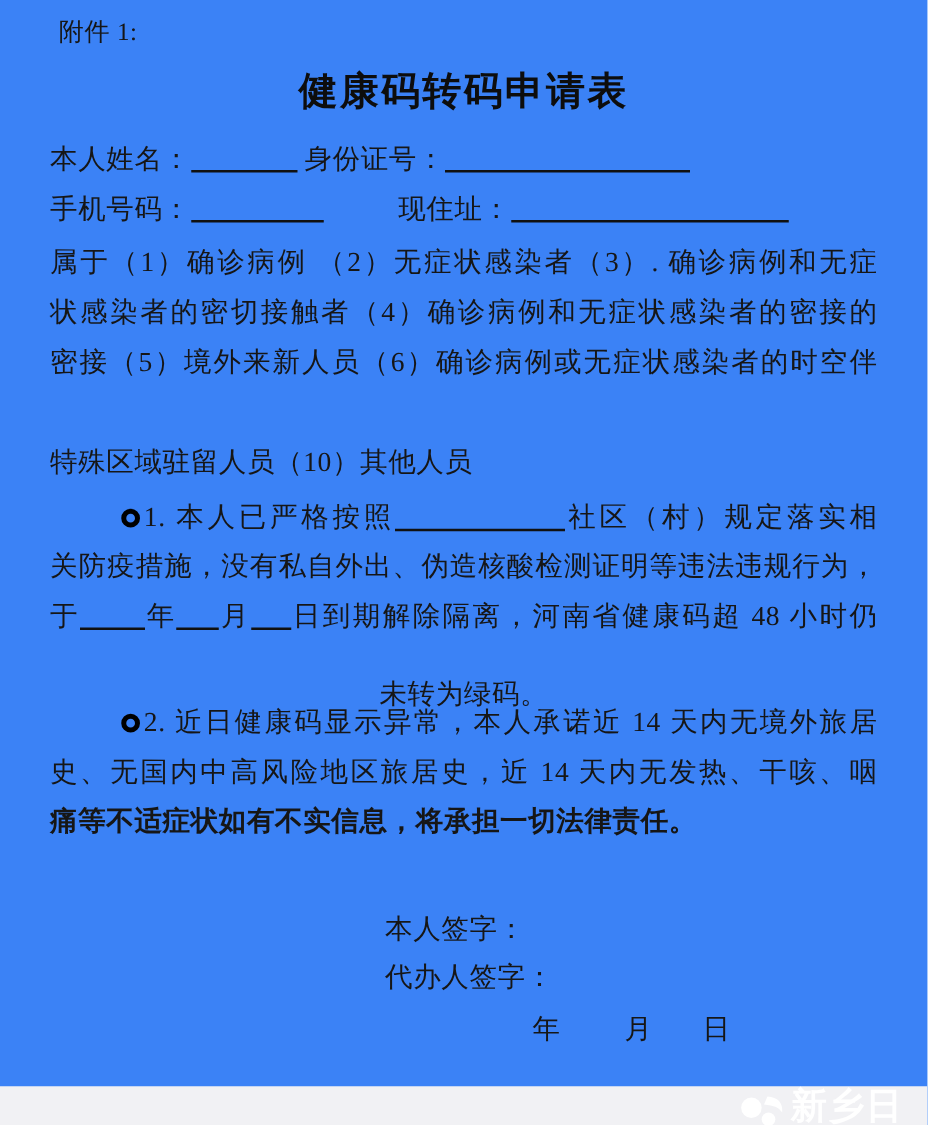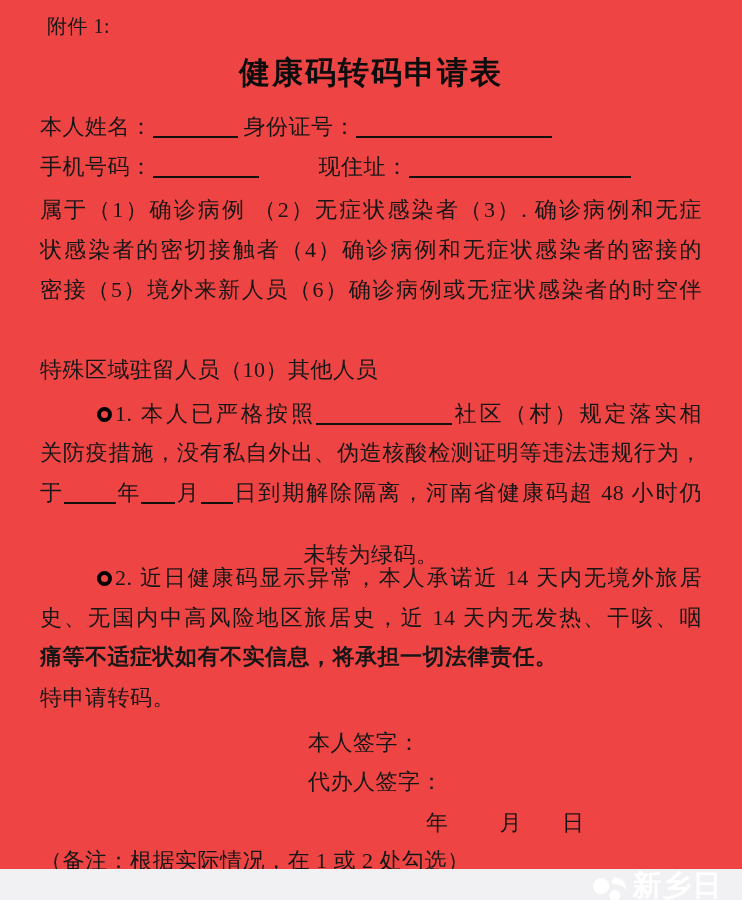--- a/index.html
+++ b/index.html
@@ -1,17 +1,17 @@
 <!DOCTYPE html>
 <html><head>
 <meta charset="utf-8">
 <style>
   html,body { margin:0; padding:0; background:#ffffff; }
   .page {
-    position:relative; width:742px; height:900px; background:#ef4444;
+    position:relative; width:742px; height:900px; background:#3b82f6;
     overflow:hidden; color:#161616;
     font-family:"Liberation Serif","DejaVu Serif",serif;
   }
   .line {
     position:absolute; left:40px; width:662px;
     font-size:22px; line-height:27px; letter-spacing:0.5px;
     white-space:nowrap;
   }
   .j { text-align:justify; text-align-last:justify; }
   .attach { top:13px; left:47px; font-size:20px; }
@@ -97,30 +97,28 @@
     <span>于</span><span class="bl w52"></span><span>年</span><span class="bl w34"></span><span>月</span><span class="bl w32"></span><span>日到期解除隔离，河南省健康码超 48 小时仍</span>
   </div>
   <div class="line i1l4">未转为绿码。</div>
 
   <div class="line j i2l1">
     <span class="bullet"></span><span>2.</span> <span>近日健康码显示异常，本人承诺近 14 天内无境外旅居</span>
   </div>
   <div class="line j i2l2">史、无国内中高风险地区旅居史，近 14 天内无发热、干咳、咽</div>
   <div class="line i2l3">痛等不适症状如有不实信息，将承担一切法律责任。</div>
 
-  <div class="line closing">特申请转码。</div>
 
   <div class="line sig1">本人签字：</div>
   <div class="line sig2">代办人签字：</div>
 
   <div class="line dateline">
     <span>年</span><span class="m-month">月</span><span class="m-day">日</span>
   </div>
 
-  <div class="line note">（备注：根据实际情况，在 1 或 2 处勾选）</div>
 
   <div class="strip"></div>
 
   <div class="watermark">
     <svg class="wm-logo" width="40" height="30" viewBox="0 0 40 30" xmlns="http://www.w3.org/2000/svg">
       <circle cx="10" cy="12" r="9" fill="rgba(255,255,255,0.96)"></circle>
       <circle cx="25" cy="22" r="6" fill="rgba(255,255,255,0.96)"></circle>
       <path d="M24 2 q 14 1 13 14 q -3 -6 -16 -7 z" fill="rgba(255,255,255,0.96)"></path>
     </svg>
     <span class="wm-text">新乡日报</span>

